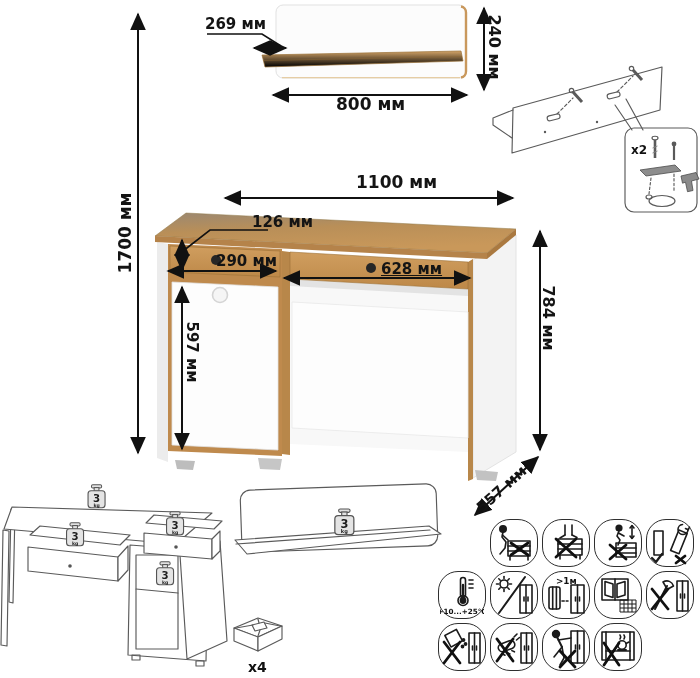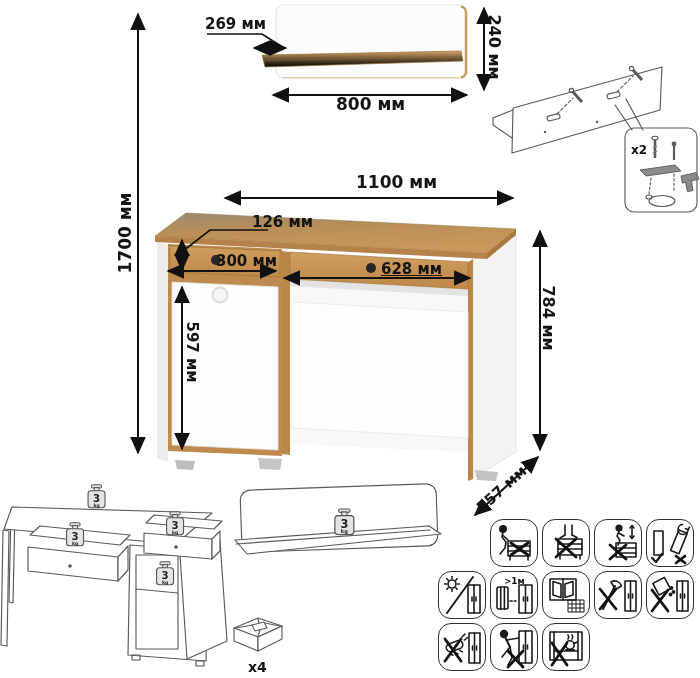--- a/index.html
+++ b/index.html
@@ -5,21 +5,21 @@
   html,body{margin:0;padding:0;background:#fff;}
   #canvas{position:relative;width:700px;height:678px;background:#ffffff;overflow:hidden;
           font-family:"DejaVu Sans",sans-serif;}
   .abs{position:absolute;}
   .dim{position:absolute;font-weight:bold;color:#141414;font-size:15px;white-space:nowrap;
        line-height:20px;}
   .dim.big{font-size:17px;}
   .dim.med{font-size:16px;}
   .grid{position:absolute;left:438px;top:519px;display:grid;
         grid-template-columns:repeat(5,48px);grid-auto-rows:48px;gap:4px;}
-  .cell{border:1.7px solid #2f2f2f;border-radius:13px;background:#fff;
+  .cell{border:1.7px solid #2f2f2f;border-radius:20px;background:#fff;
         display:flex;align-items:center;justify-content:center;box-sizing:border-box;}
   .cell.blank{border:none;background:transparent;}
   .cell svg{display:block;}
   .ic{stroke:#1b1b1b;fill:none;stroke-width:1.6;stroke-linecap:round;stroke-linejoin:round;}
   .icx{stroke:#101010;stroke-width:2.8;stroke-linecap:round;}
   .ictxt{font-weight:bold;fill:#111;font-family:"DejaVu Sans",sans-serif;}
   .ln{stroke:#5a5a5a;stroke-width:1.15;fill:#fff;stroke-linejoin:round;stroke-linecap:round;}
   .lnf{stroke:#5a5a5a;stroke-width:1.15;fill:none;stroke-linejoin:round;stroke-linecap:round;}
   .dar{stroke:#111;stroke-width:2;fill:none;}
   .ldr{stroke:#111;stroke-width:1.6;fill:none;}
@@ -246,20 +246,34 @@
           <polyline points="37.5,7.5 40.2,8.8 41.5,6.2"></polyline>
         </g>
         <g class="icx" stroke-width="2.2">
             <line x1="28" y1="35" x2="37" y2="42"></line>
             <line x1="37" y1="35" x2="28" y2="42"></line>
           </g>
       </svg>
     </div>
 
 
+    <div class="cell">
+      <svg width="44" height="44" viewBox="0 0 44 44">
+        <g class="ic">
+          <rect x="20.5" y="4.5" width="5" height="20" rx="2.5"></rect>
+          <circle cx="23" cy="27.5" r="5"></circle>
+          <circle cx="23" cy="27.5" r="2.6" fill="#1b1b1b"></circle>
+          <line x1="23" y1="12" x2="23" y2="26" stroke-width="2.4"></line>
+          <line x1="29" y1="7" x2="33" y2="7"></line>
+            <line x1="29" y1="11" x2="33" y2="11"></line>
+            <line x1="29" y1="15" x2="33" y2="15"></line>
+        </g>
+        <text x="22" y="41" text-anchor="middle" font-size="7.2" class="ictxt">+10...+25°C</text>
+      </svg>
+    </div>
 
     <div class="cell">
       <svg width="44" height="44" viewBox="0 0 44 44">
         <g class="ic">
           <rect x="28" y="12" width="12" height="28"></rect>
             <line x1="34" y1="12" x2="34" y2="40"></line>
           <line x1="32" y1="24" x2="32" y2="28"></line>
             <line x1="36" y1="24" x2="36" y2="28"></line>
           <circle cx="12" cy="11" r="4"></circle>
           <line x1="12" y1="3.5" x2="12" y2="5.5"></line>
@@ -448,19 +462,19 @@
     <use href="#wsym" transform="translate(154,561) scale(0.85)"></use>
     <use href="#wsym" transform="translate(332,508) scale(0.95)"></use>
   </svg>
 
   <div class="dim big" style="left:84px;top:223px;transform:rotate(-90deg);">1700 мм</div>
   <div class="dim" style="left:205px;top:14px;">269 мм</div>
   <div class="dim med" style="left:461px;top:37px;transform:rotate(90deg);">240 мм</div>
   <div class="dim big" style="left:336px;top:94px;">800 мм</div>
   <div class="dim big" style="left:328px;top:172px;margin-left:28px;">1100 мм</div>
   <div class="dim" style="left:208px;top:212px;margin-left:44px;">126 мм</div>
-  <div class="dim" style="left:216px;top:251px;">300 мм</div>
+  <div class="dim" style="left:216px;top:251px;">290 мм</div>
   <div class="dim" style="left:381px;top:259px;text-decoration:underline;">628 мм</div>
   <div class="dim" style="left:161px;top:342px;transform:rotate(90deg);">597 мм</div>
   <div class="dim med" style="left:515px;top:308px;transform:rotate(90deg);">784 мм</div>
   <div class="dim" style="left:471px;top:479px;transform:rotate(-42deg);">557 мм</div>
 
 </div>
 
 </body></html>

